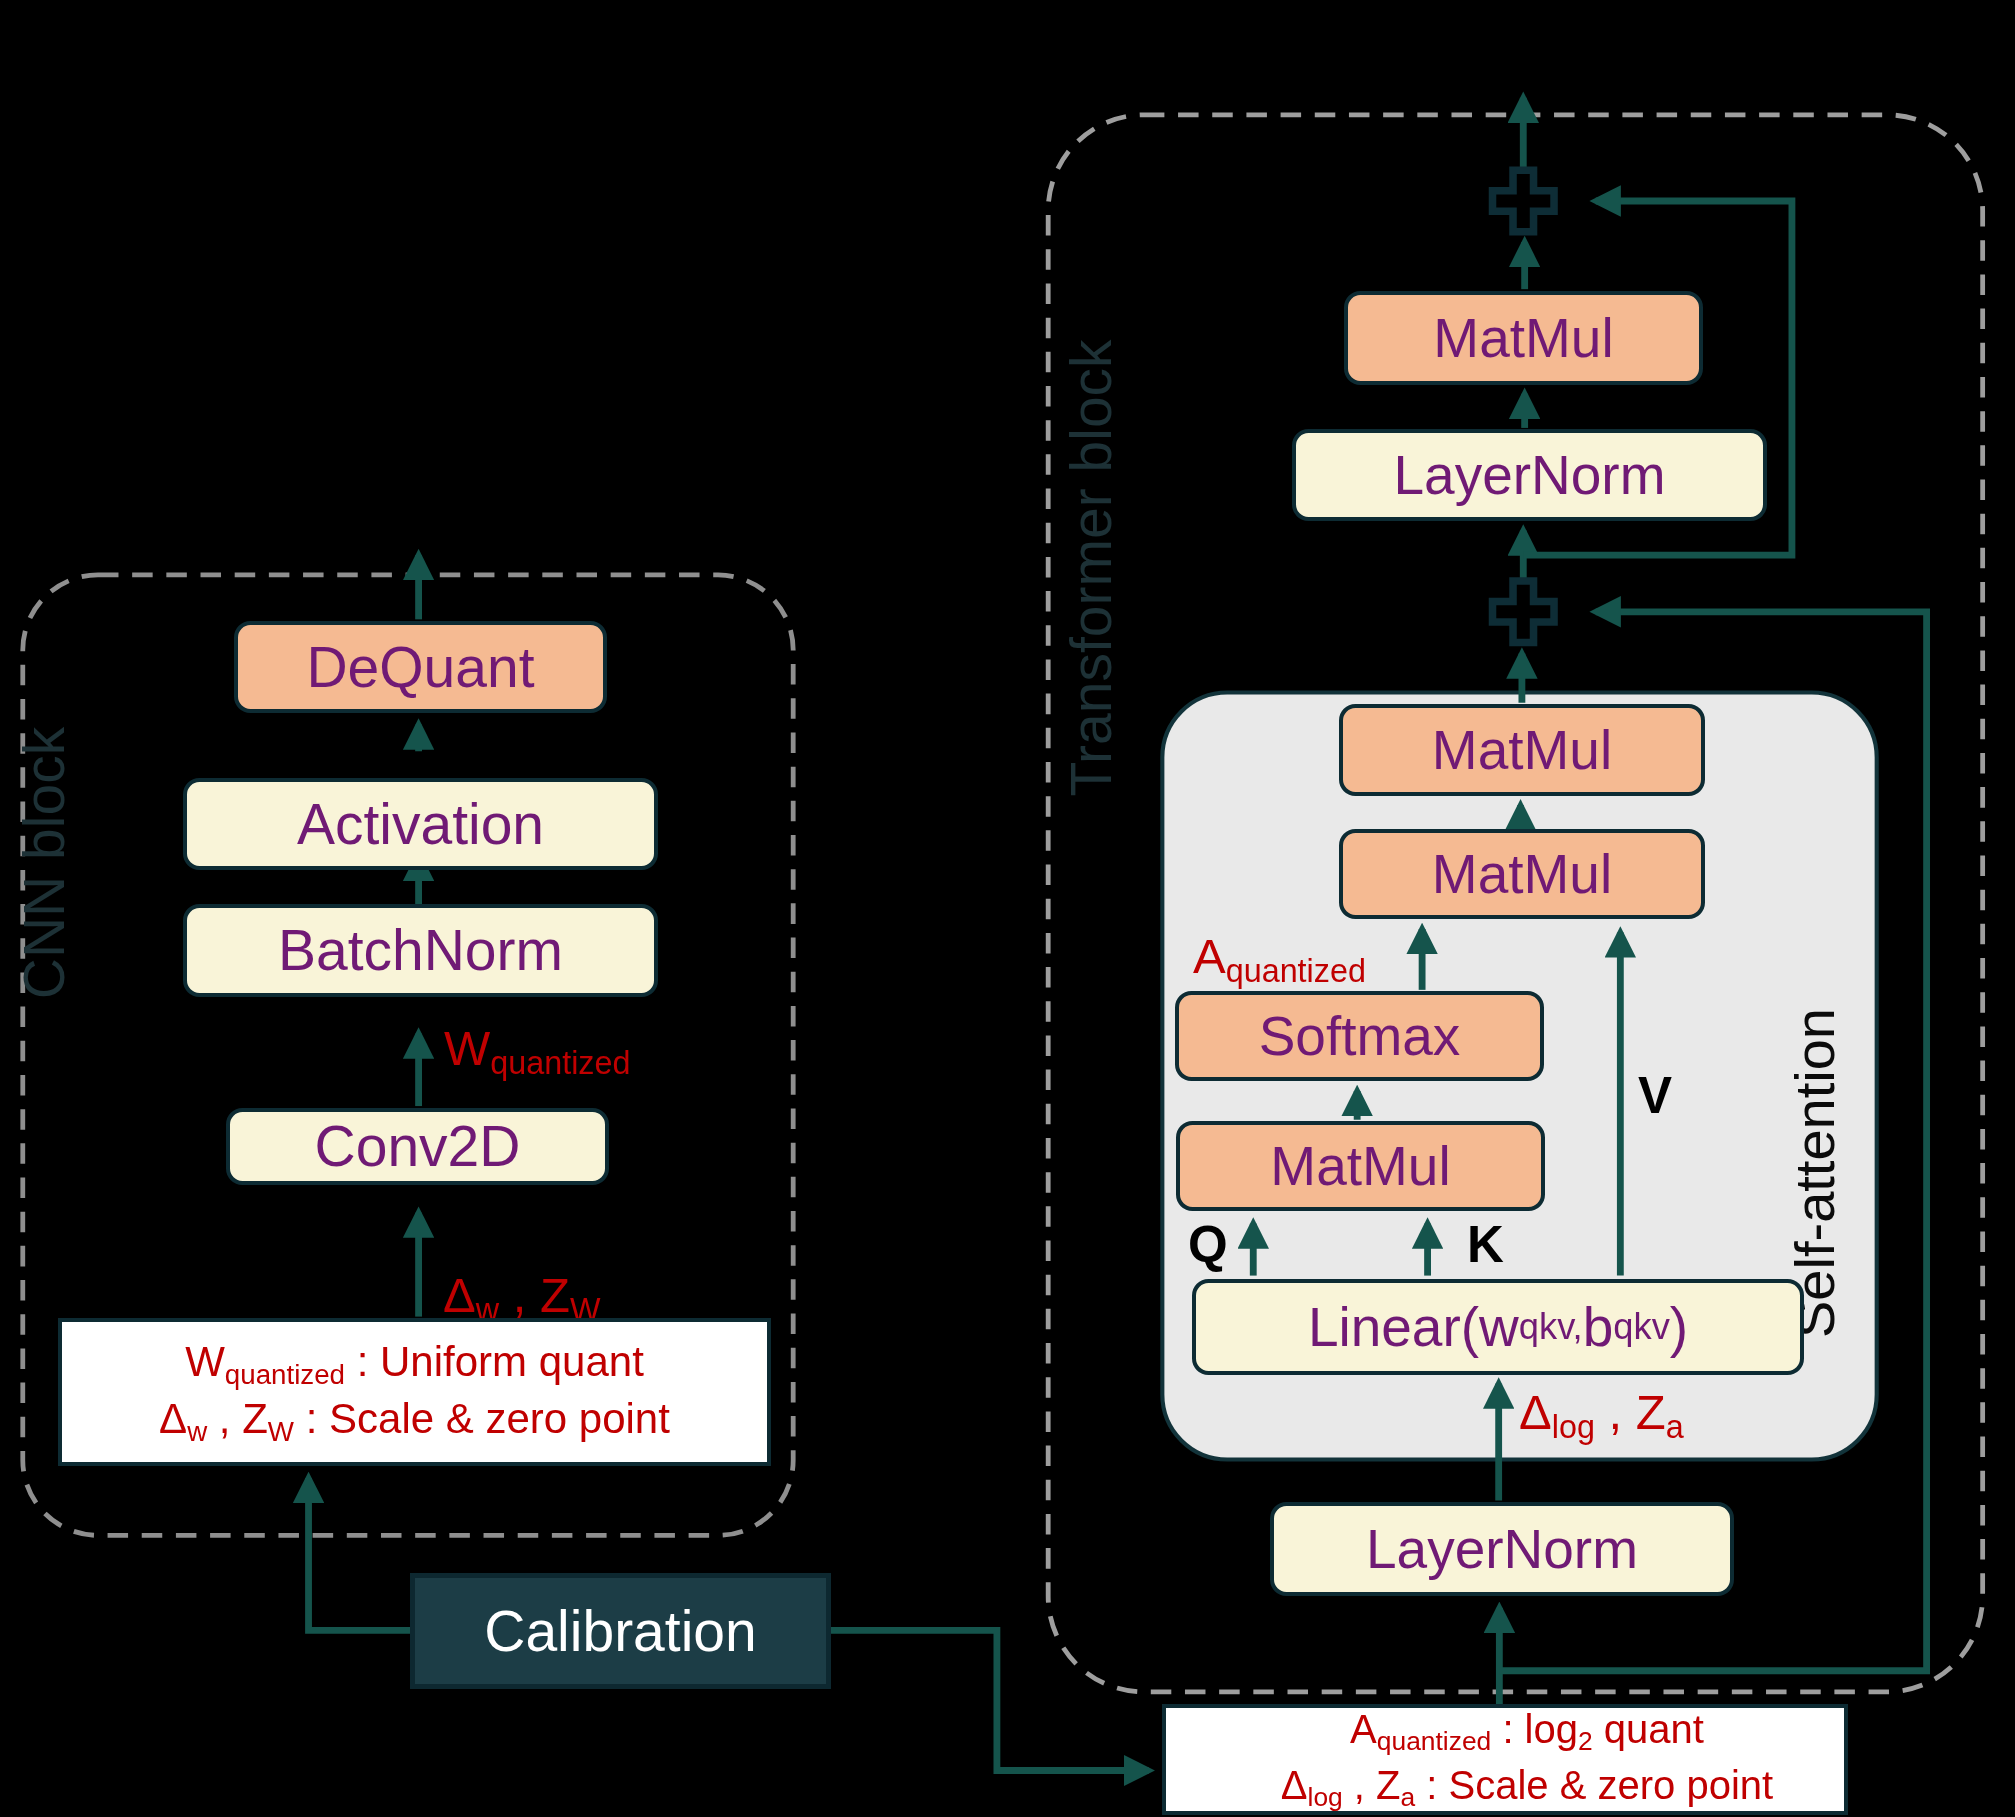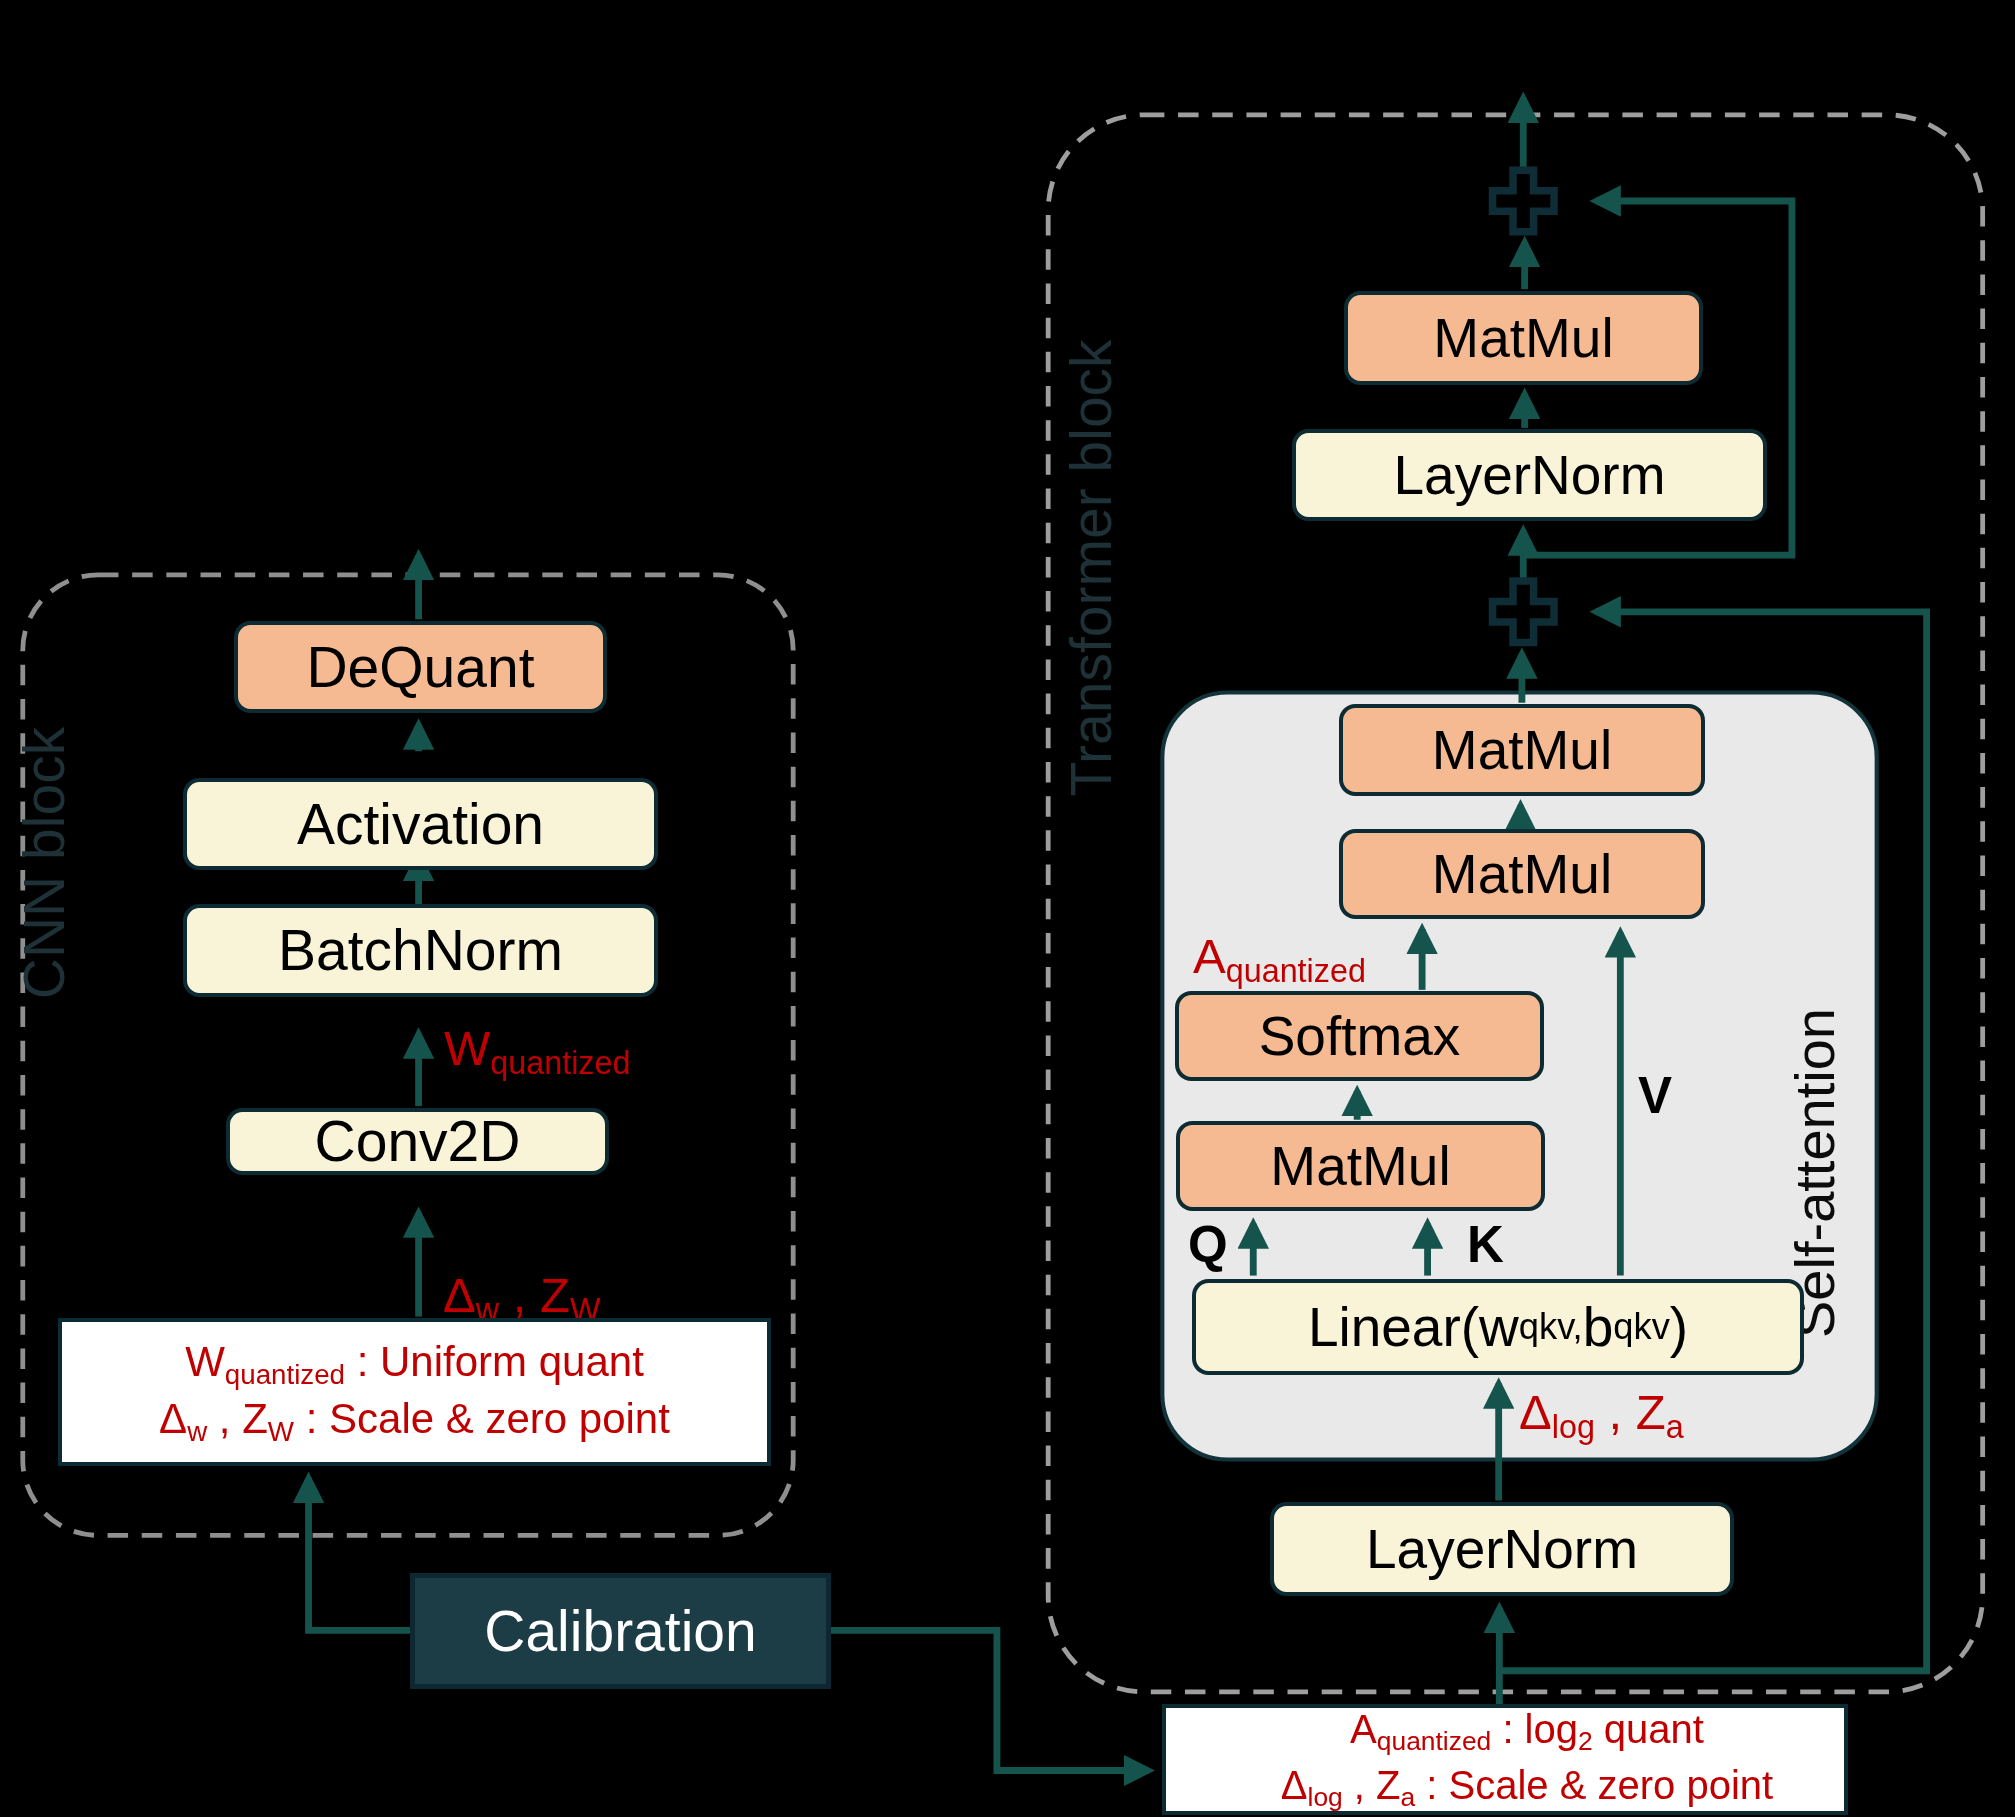--- a/index.html
+++ b/index.html
@@ -3,21 +3,21 @@
 <meta charset="utf-8">
 <style>
   html,body{margin:0;padding:0;background:#000;}
   .stage{
     position:relative;width:2015px;height:1817px;background:#000;overflow:hidden;
     font-family:"Liberation Sans", sans-serif;
   }
   .stage svg{position:absolute;left:0;top:0;}
   .node{
     position:absolute;display:flex;align-items:center;justify-content:center;
-    border:4.8px solid #0d2b33;border-radius:16.4px;color:#000000;
+    border:4.8px solid #0d2b33;border-radius:16.4px;color:#701a75;
     font-size:57px;line-height:1;white-space:nowrap;box-sizing:border-box;
   }
   .cream{background:#f9f4d8;}
   .salmon{background:#f5ba92;}
   .darkbox{
     position:absolute;display:flex;align-items:center;justify-content:center;
     background:#1c3d46;border:5.5px solid #0d2830;color:#fff;
     font-size:57px;line-height:1;white-space:nowrap;box-sizing:border-box;
   }
   .notebox{
@@ -85,21 +85,21 @@
     </g>
 
     <path d="M2213,249 h30 v30 h30 v30 h-30 v30 h-30 v-30 h-30 v-30 h30 z" fill="#000" stroke="#0e2d36" stroke-width="11"></path>
     <path d="M2213,850 h30 v30 h30 v30 h-30 v30 h-30 v-30 h-30 v-30 h30 z" fill="#000" stroke="#0e2d36" stroke-width="11"></path>
   </svg>
 
   <div class="rot blocklabel" style="left:44px;top:863px;">CNN block</div>
   <div class="rot blocklabel" style="left:1091px;top:568px;">Transformer block</div>
   <div class="rot attnlabel" style="left:1815px;top:1173px;">Self-attention</div>
 
-  <div class="node cream" style="left:226px;top:1108px;width:383px;height:67px;text-align:center;">Conv2D</div>
+  <div class="node cream" style="left:226px;top:1108px;width:383px;height:77px;text-align:center;">Conv2D</div>
   <div class="node cream" style="left:183px;top:904px;width:475px;height:93px;">BatchNorm</div>
   <div class="node cream" style="left:183px;top:753px;width:475px;height:92px;margin-top:25px;">Activation</div>
   <div class="node salmon" style="left:234px;top:621px;width:373px;height:92px;">DeQuant</div>
 
   <div class="redlabel" style="left:444px;top:1024px;"><span>W</span><span class="sub">quantized</span></div>
   <div class="redlabel" style="left:443px;top:1251px;margin-top:20px;"><span>Δ</span><span class="sub">w</span><span> , Z</span><span class="sub">W</span></div>
 
   <div class="notebox" style="left:58px;top:1318px;width:713px;height:148px;">
     <div><span>W</span><span class="sub">quantized</span><span> : Uniform quant</span></div>
     <div><span>Δ</span><span class="sub">w</span><span> , Z</span><span class="sub">W</span><span> : Scale &amp; zero point</span></div>

